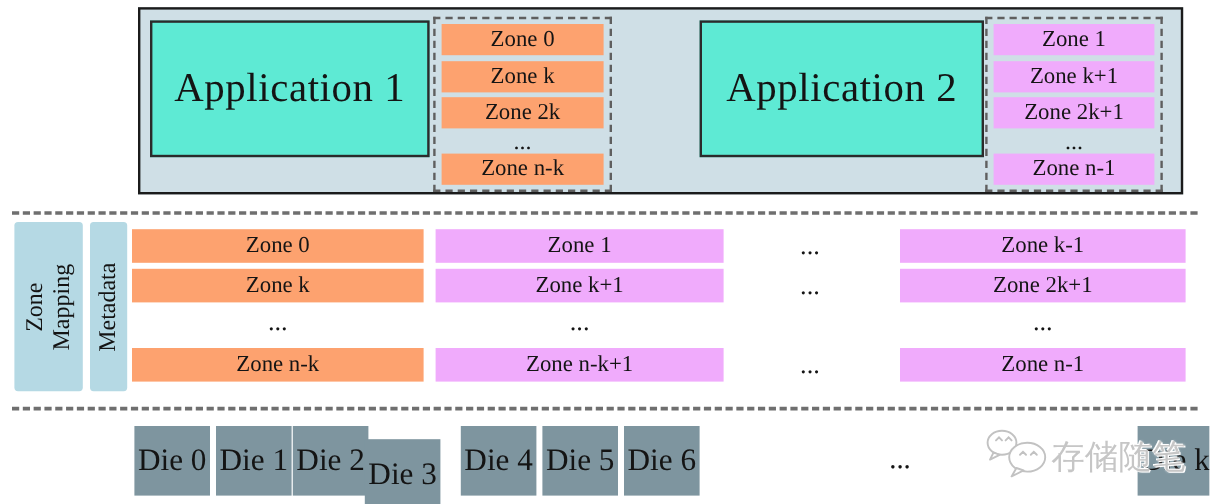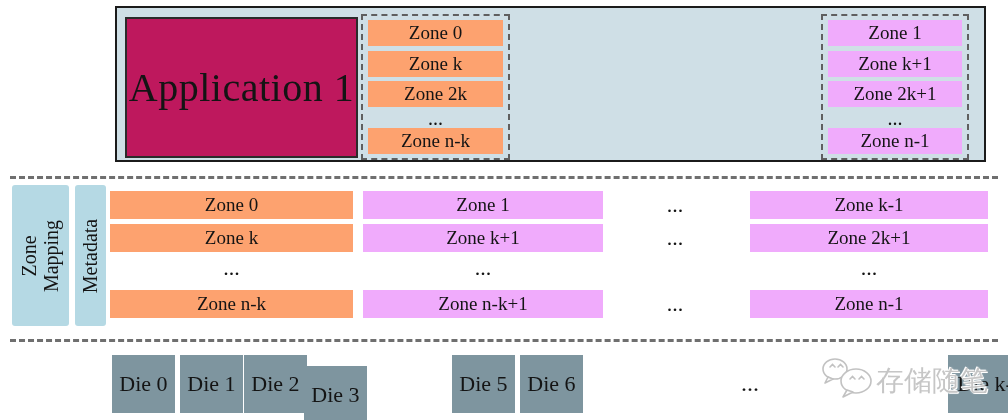--- a/index.html
+++ b/index.html
@@ -4,22 +4,22 @@
 <style>
   html,body{margin:0;padding:0;background:#fff;}
   #page{position:relative;width:1008px;height:420px;background:#fff;
         font-family:"Liberation Sans", sans-serif;color:#141414;overflow:hidden;}
   .abs{position:absolute;box-sizing:border-box;font-family:Liberation Serif, serif;}
   .center{display:flex;align-items:center;justify-content:center;}
 
   
   .top-container{left:115px;top:6px;width:871px;height:156px;
                  background:#cfdfe6;border:2px solid #1b1b1b;}
-  .app-box{top:17px;height:141px;background:#be185d;border:2px solid #2b2b2b;
-           font-size:40px;letter-spacing:.5px;}
+  .app-box{top:17px;height:114px;background:#5eead4;border:2px solid #2b2b2b;
+           font-size:34px;letter-spacing:.5px;}
   .zone-group{top:14px;height:146px;border:2px dashed #5f5f5f;
               display:flex;flex-direction:column;justify-content:space-between;
               padding:4px 5px;}
   .tzone{height:26px;font-size:19px;display:flex;align-items:center;justify-content:center;}
   .tdots{height:12px;font-size:20px;line-height:8px;display:flex;align-items:center;justify-content:center;}
   .orange{background:#fda26f;}
   .green{background:#f0abfc;}
 
   
   .sep{left:10px;width:988px;height:0;border-top:3px dashed #6f6f6f;}
@@ -27,21 +27,21 @@
   
   .side-label{background:#b5d9e4;border-radius:3px;}
   .vtext{position:absolute;left:50%;top:50%;
          transform:translate(-50%,-50%) rotate(-90deg);
          font-size:20px;line-height:1.08;text-align:center;white-space:normal;}
   .mz{height:28px;font-size:19px;display:flex;align-items:center;justify-content:center;}
   .mdots{height:28px;font-size:22px;display:flex;align-items:center;justify-content:center;background:transparent;}
 
   
   .die{top:355px;width:63px;height:58px;background:#7e959f;
-       font-size:22px;display:flex;align-items:center;justify-content:center;}
+       font-size:26px;display:flex;align-items:center;justify-content:center;}
   .bdots{font-size:24px;}
   .watermark-text{font-size:28px;color:#c6c6c6;z-index:6;white-space:nowrap;
        text-shadow:-1px -1px 0 #ffffff,1px 1px 0 #ffffff,0 0 2px #ffffff;}
   .watermark-icon{z-index:6;}
 </style>
 </head>
 <body>
 
 <div id="page">
 
@@ -50,20 +50,21 @@
   <div class="abs center app-box" style="left:125px;width:233px;">Application 1</div>
 
   <div class="abs zone-group" style="left:361px;width:149px;">
     <div class="tzone orange">Zone 0</div>
     <div class="tzone orange">Zone k</div>
     <div class="tzone orange">Zone 2k</div>
     <div class="tdots">...</div>
     <div class="tzone orange">Zone n-k</div>
   </div>
 
+  <div class="abs center app-box" style="left:583px;width:237px;">Application 2</div>
 
   <div class="abs zone-group" style="left:821px;width:148px;">
     <div class="tzone green">Zone 1</div>
     <div class="tzone green">Zone k+1</div>
     <div class="tzone green">Zone 2k+1</div>
     <div class="tdots">...</div>
     <div class="tzone green">Zone n-1</div>
   </div>
 
   <div class="abs sep" style="top:176px;"></div>
@@ -92,20 +93,21 @@
 
   <div class="abs mz green" style="left:750px;top:191px;width:238px;">Zone k-1</div>
   <div class="abs mz green" style="left:750px;top:224px;width:238px;">Zone 2k+1</div>
   <div class="abs mdots" style="left:750px;top:254px;width:238px;">...</div>
   <div class="abs mz green" style="left:750px;top:290px;width:238px;">Zone n-1</div>
 
   <div class="abs die" style="left:112px;">Die 0</div>
   <div class="abs die" style="left:180px;">Die 1</div>
   <div class="abs die" style="left:244px;">Die 2</div>
   <div class="abs die" style="left:304px;margin-top:11px;">Die 3</div>
+  <div class="abs die" style="left:384px;">Die 4</div>
   <div class="abs die" style="left:452px;">Die 5</div>
   <div class="abs die" style="left:520px;">Die 6</div>
 
   <div class="abs center bdots" style="left:715px;top:368px;width:70px;height:30px;">...</div>
 
   <div class="abs die" style="left:948px;width:85px;">Die k-1</div>
 
   <div class="abs watermark-icon" style="left:818px;top:356px;width:62px;height:44px;">
     <svg width="62" height="44" viewBox="0 0 62 44">
       <g fill="#ffffff" fill-opacity="0.92" stroke="#c2c2c2" stroke-width="1.6">

